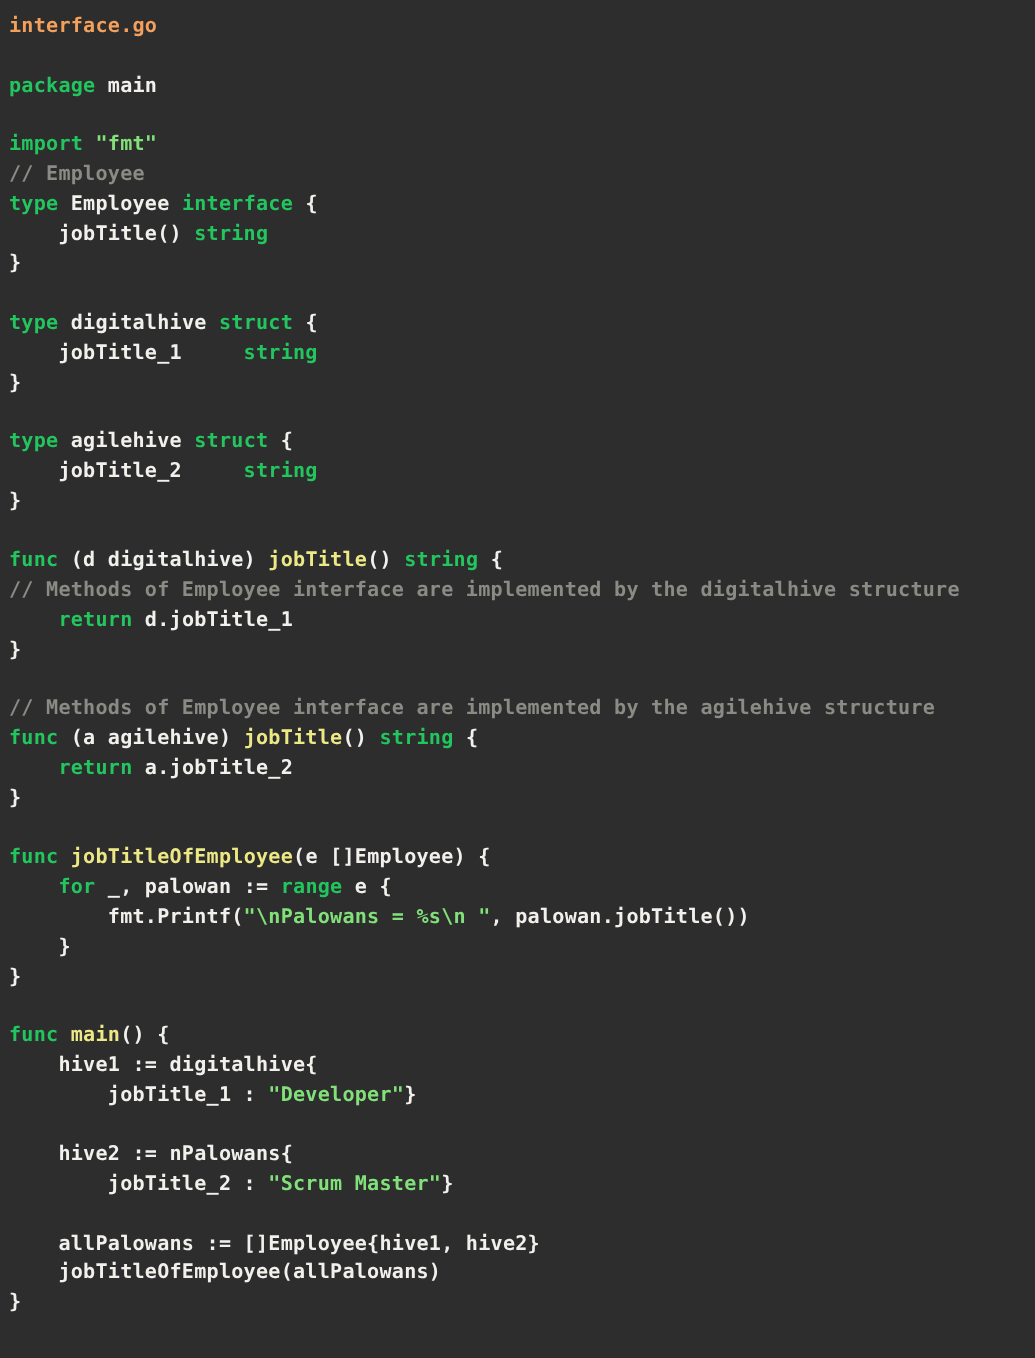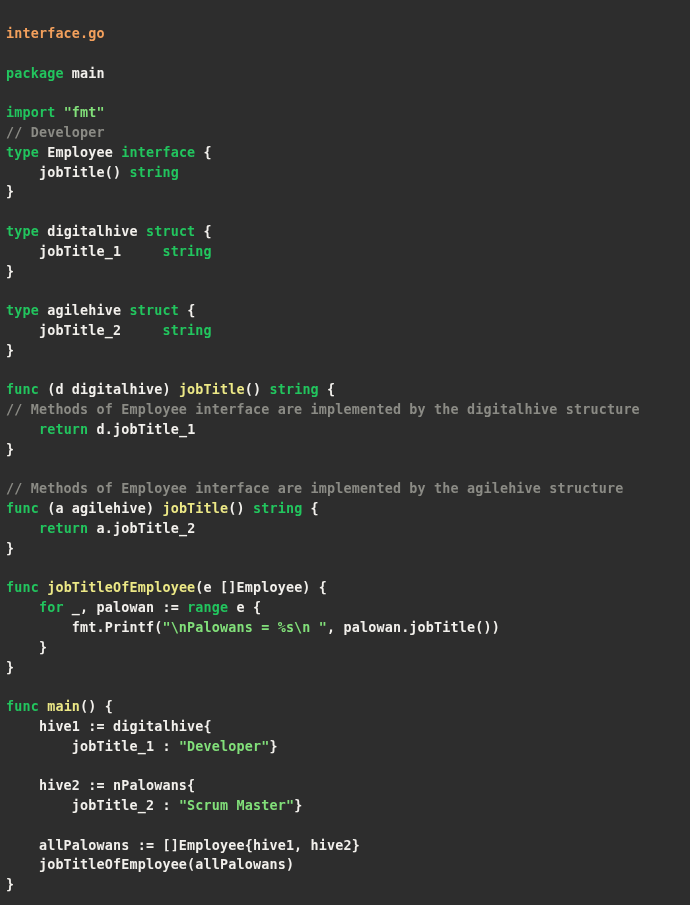--- a/index.html
+++ b/index.html
@@ -11,21 +11,21 @@
     width: 690px;
     height: 905px;
     overflow: hidden;
     font-family: "DejaVu Sans Mono", "Liberation Mono", monospace;
   }
   #editor {
     width: 680px;
     height: 905px;
     background: #2d2d2d;
     box-sizing: border-box;
-    padding: 20px 0 0 6px;
+    padding: 4px 0 0 6px;
   }
   .line {
     height: 19.8px;
     line-height: 19.8px;
     font-size: 13.4px;
     white-space: pre;
     letter-spacing: 0.17px;
     font-weight: bold;
   }
   .filename {
@@ -50,21 +50,21 @@
 </head>
 <body>
 
 <div id="editor">
   <div class="filename">interface.go</div>
   <div id="code-body">
       <div class="line blank">&nbsp;</div>
       <div class="line"><span class="kw">package</span><span class="id"> main</span></div>
       <div class="line blank">&nbsp;</div>
       <div class="line"><span class="kw">import</span><span class="id"> </span><span class="str">"fmt"</span></div>
-      <div class="line"><span class="cmt">// Developer</span></div>
+      <div class="line"><span class="cmt">// Employee</span></div>
       <div class="line"><span class="kw">type</span><span class="id"> Employee </span><span class="kw">interface</span><span class="id"> {</span></div>
       <div class="line"><span class="id">    jobTitle() </span><span class="kw">string</span></div>
       <div class="line"><span class="id">}</span></div>
       <div class="line blank">&nbsp;</div>
       <div class="line"><span class="kw">type</span><span class="id"> digitalhive </span><span class="kw">struct</span><span class="id"> {</span></div>
       <div class="line"><span class="id">    jobTitle_1     </span><span class="kw">string</span></div>
       <div class="line"><span class="id">}</span></div>
       <div class="line blank">&nbsp;</div>
       <div class="line"><span class="kw">type</span><span class="id"> agilehive </span><span class="kw">struct</span><span class="id"> {</span></div>
       <div class="line"><span class="id">    jobTitle_2     </span><span class="kw">string</span></div>

